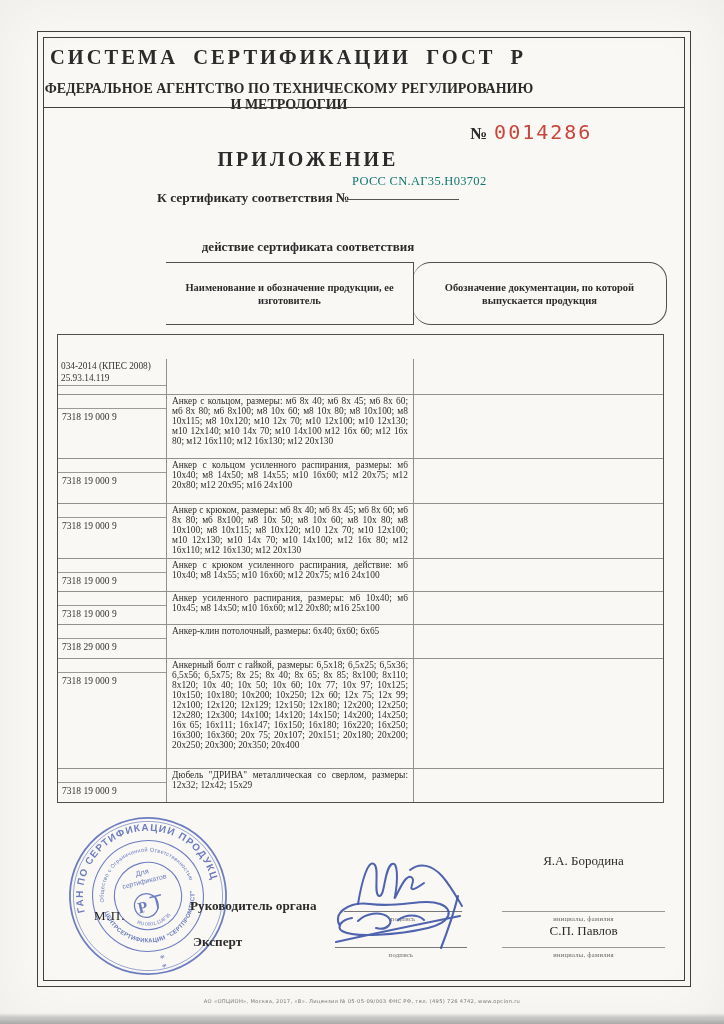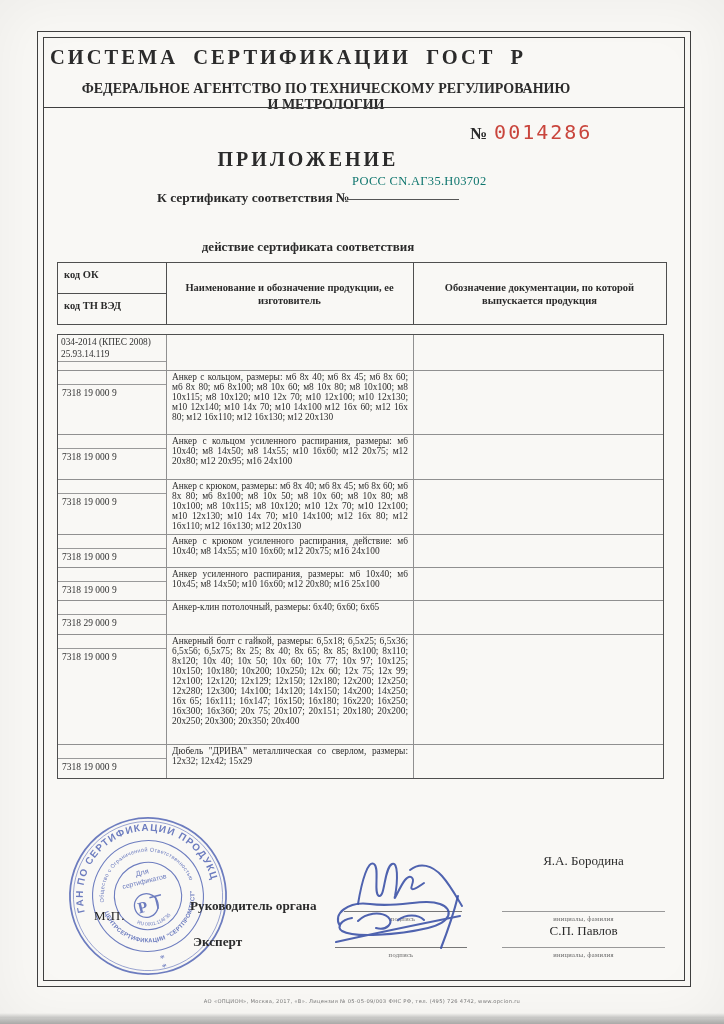--- a/index.html
+++ b/index.html
@@ -7,37 +7,37 @@
   .page{position:relative;width:724px;height:1024px;background:#f9f8f5;overflow:hidden;
         box-shadow:inset 0 0 60px rgba(0,0,0,.05);}
   .abs{position:absolute;}
   
   .border-outer{left:37px;top:31px;width:652px;height:954px;border:1.5px solid #3f3f3f;}
   .border-inner{left:43px;top:37px;width:640px;height:942px;border:1px solid #3f3f3f;}
   .hr-head{left:44px;top:107px;width:640px;border-top:1.3px solid #3f3f3f;}
   
   .sys-title{left:48px;top:46px;width:480px;text-align:center;font-size:20.5px;font-weight:700;
              letter-spacing:3px;word-spacing:7px;color:#2b2b2b;}
-  .agency{left:44px;top:81px;width:490px;text-align:center;font-size:14px;font-weight:700;color:#2b2b2b;margin-left:37px;}
+  .agency{left:44px;top:81px;width:490px;text-align:center;font-size:14px;font-weight:700;color:#2b2b2b;}
   .blank-no{left:470px;top:120px;width:200px;white-space:nowrap;}
   .no-sign{font-size:17px;font-weight:700;color:#2b2b2b;margin-right:7px;}
   .no-digits{font-family:"DejaVu Sans Mono",monospace;font-size:20px;color:#c9453c;letter-spacing:2px;}
   .title{left:50px;top:148px;width:516px;text-align:center;font-size:20px;font-weight:700;
          letter-spacing:3px;color:#2b2b2b;}
   .cert-label{left:157px;top:190px;font-size:13.5px;font-weight:700;color:#2b2b2b;}
   .cert-num{left:352px;top:174px;font-size:12.5px;color:#0f766e;letter-spacing:.3px;font-family:Liberation Serif, serif;}
   .cert-underline{left:347px;top:199px;width:112px;border-bottom:1px solid #555;}
   .desc{left:50px;width:516px;text-align:center;font-size:13px;font-weight:700;color:#2b2b2b;}
   
   .hcell{border:1.2px solid #4f4f4f;box-sizing:border-box;background:transparent;}
   .hc1{left:57px;top:262px;width:110px;height:63px;}
   .hc1 .half{height:31px;box-sizing:border-box;padding:6px 0 0 6px;font-size:10.5px;font-weight:700;color:#2b2b2b;}
   .hc1 .half.top{border-bottom:1px solid #4f4f4f;}
   .hc2{left:166px;top:262px;width:248px;height:63px;border-left:none;display:flex;align-items:center;justify-content:center;}
-  .hc3{left:413px;top:262px;width:254px;height:63px;border-left:none;display:flex;align-items:center;justify-content:center;}
+  .hc3{left:413px;top:262px;width:254px;height:63px;border-left:none;display:flex;align-items:center;justify-content:center;border-radius:18px;}
   .htxt{width:86%;text-align:center;font-size:10.5px;font-weight:700;line-height:13px;color:#2b2b2b;}
   
   .tbody{left:57px;top:334px;width:607px;border:1px solid #4f4f4f;border-top-width:1.3px;box-sizing:border-box;}
   .trow{display:flex;border-bottom:1px solid #909090;box-sizing:border-box;overflow:hidden;}
   .trow:last-child{border-bottom:none;}
   .c1{width:109px;border-right:1px solid #909090;box-sizing:border-box;flex:none;}
   .c2{width:247px;border-right:1px solid #909090;box-sizing:border-box;flex:none;}
   .c3{flex:1;}
   .spacer{height:13px;border-bottom:1px solid #9a9a9a;}
   .code{padding:3px 3px 0 4px;font-size:9.5px;color:#333;white-space:nowrap;}
@@ -73,33 +73,29 @@
   </div>
 
   <div class="abs title">ПРИЛОЖЕНИЕ</div>
 
   <div class="abs cert-label">К сертификату соответствия №</div>
   <div class="abs cert-num">РОСС CN.АГ35.Н03702</div>
   <div class="abs cert-underline"></div>
 
   <div class="abs desc" style="top:239px;">действие сертификата соответствия</div>
 
-  <div class="abs hcell hc1">
-    <div class="half top">код ОК</div>
-    <div class="half">код ТН ВЭД</div>
-  </div>
   <div class="abs hcell hc2">
     <div class="htxt">Наименование и обозначение продукции, ее изготовитель</div>
   </div>
   <div class="abs hcell hc3">
     <div class="htxt">Обозначение документации, по которой выпускается продукция</div>
   </div>
 
   <div class="abs tbody">
-    <div class="trow" style="height: 36px;">
+    <div class="trow" style="height: 36px; margin-top: 24px;">
       <div class="c1">
           <div class="codeA">
             <div>034-2014 (КПЕС 2008)</div>
             <div>25.93.14.119</div>
           </div>
         </div>
       <div class="c2">
           <div class="prod"></div>
         </div>
       <div class="c3"></div>

